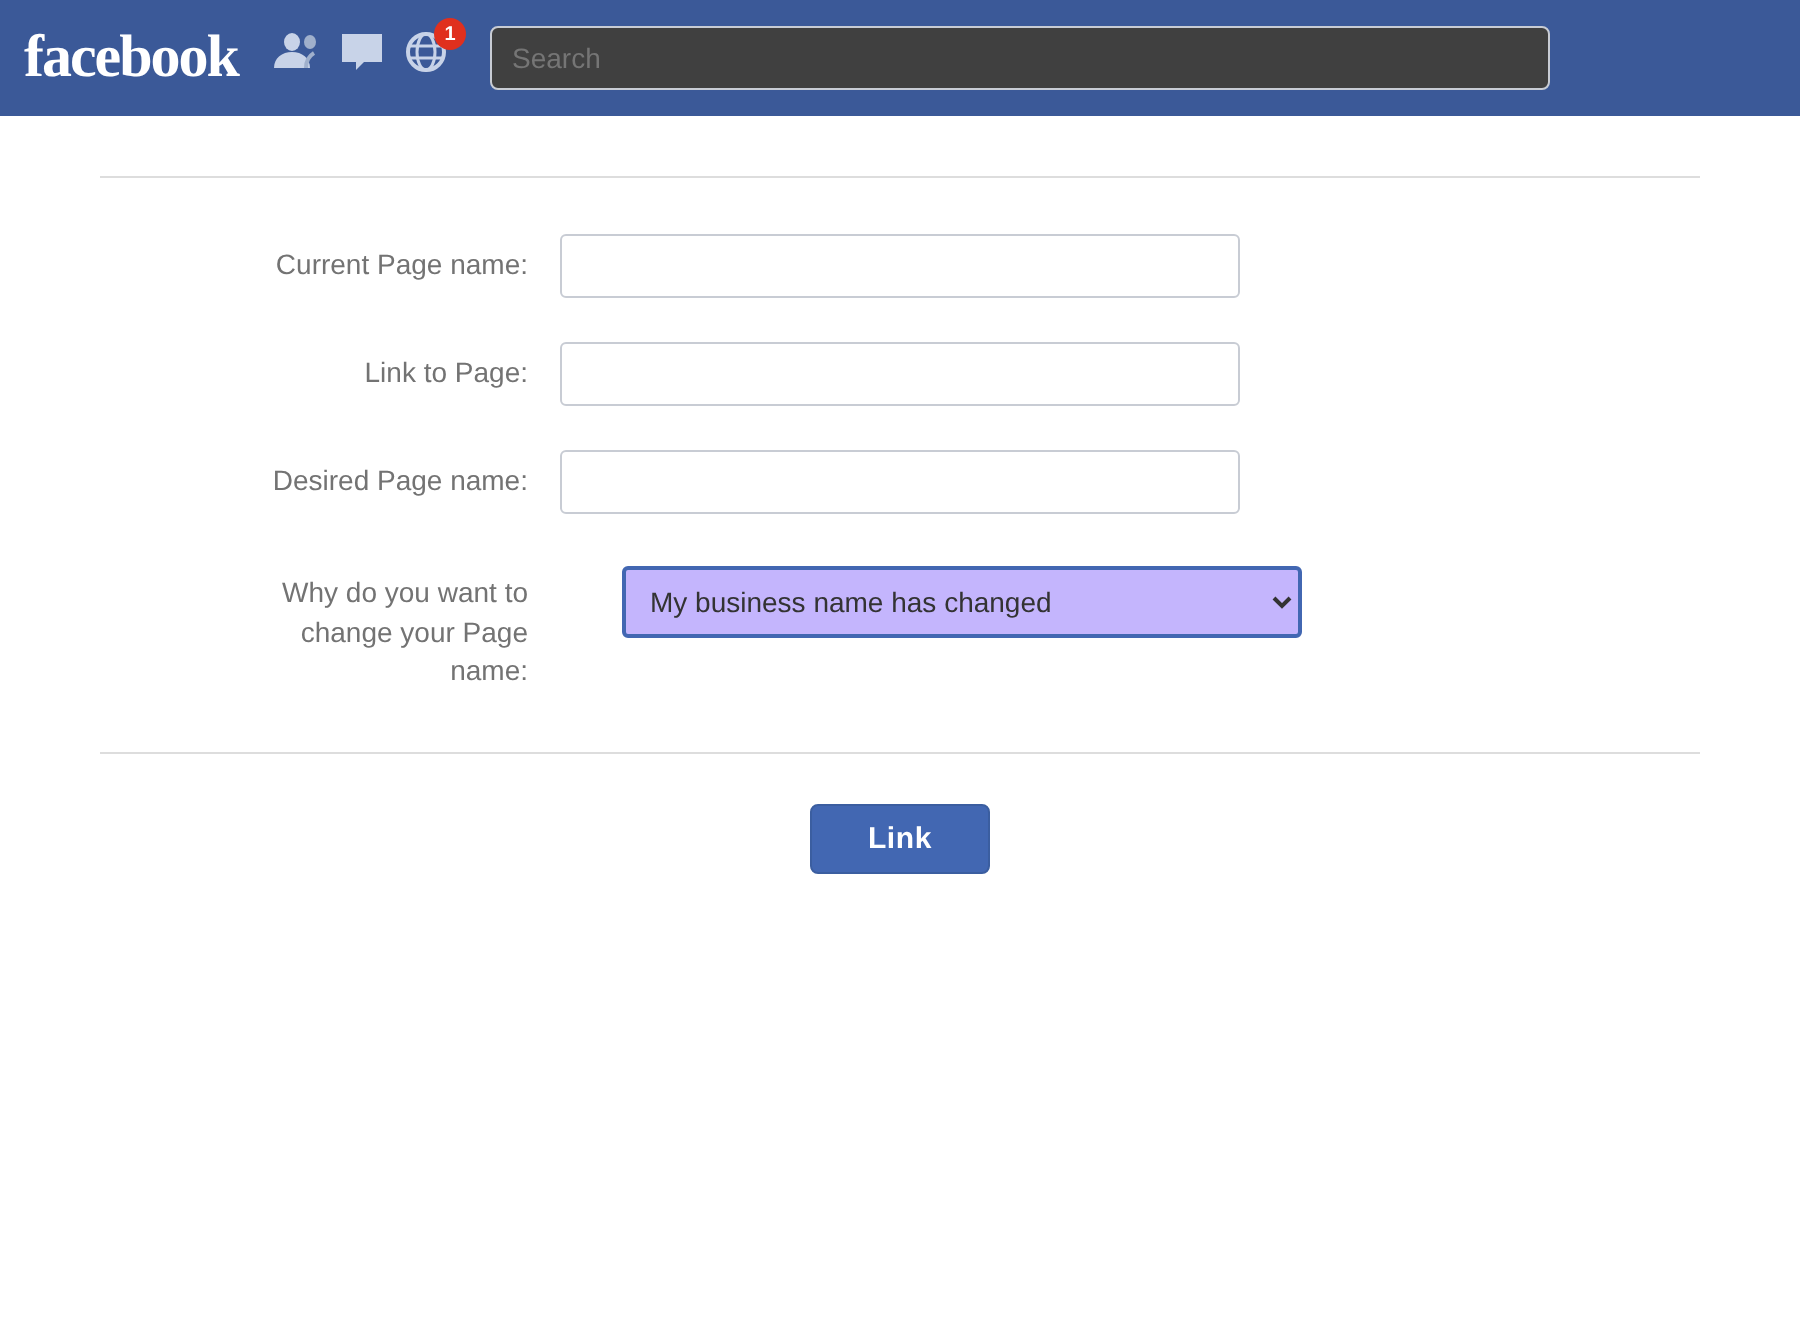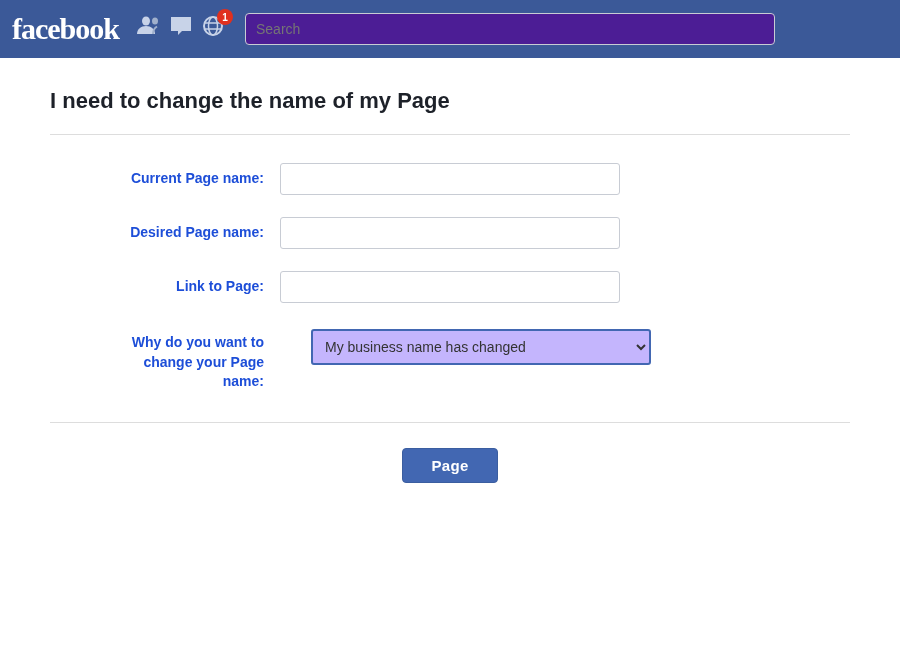--- a/index.html
+++ b/index.html
@@ -65,21 +65,21 @@
       align-items: center;
       justify-content: center;
     }
 
     .search-box {
       flex: 1;
       max-width: 530px;
       height: 32px;
       border: 1px solid #c8ccd4;
       border-radius: 4px;
-      background: #4c1d95;
+      background: #404040;
       padding: 0 10px;
       font-size: 14px;
       color: #999;
       outline: none;
     }
 
     
     .main-content {
       width: 100%;
       background: #fff;
@@ -107,22 +107,22 @@
       max-width: 720px;
     }
 
     .form-row {
       display: flex;
       align-items: center;
     }
 
     .form-label {
       font-size: 14px;
-      font-weight: bold;
-      color: #1d4ed8;
+      font-weight: normal;
+      color: #737373;
       width: 230px;
       text-align: right;
       padding-right: 16px;
       flex-shrink: 0;
       line-height: 1.4;
     }
 
     .form-input {
       width: 340px;
       height: 32px;
@@ -217,54 +217,53 @@
       </svg>
       <span class="badge">1</span>
     </span>
   </div>
 
   <input type="text" class="search-box" placeholder="Search" style="">
 </nav>
 
 <div class="main-content">
 
-  <h1 class="page-title">I need to change the name of my Page</h1>
 
   <hr class="divider">
 
   <div class="form-container">
 
     <div class="form-row">
       <label class="form-label">Current Page name:</label>
       <input type="text" class="form-input" placeholder="" style="">
     </div>
 
     <div class="form-row">
+      <label class="form-label">Link to Page:</label>
+      <input type="text" class="form-input" placeholder="" style="">
+    </div>
+
+    <div class="form-row">
       <label class="form-label">Desired Page name:</label>
-      <input type="text" class="form-input" placeholder="" style="">
-    </div>
-
-    <div class="form-row">
-      <label class="form-label">Link to Page:</label>
       <input type="text" class="form-input" placeholder="" style="">
     </div>
 
     <div class="form-row reason-label">
       <label class="form-label" style="white-space: pre-line; text-align: right;">Why do you want to
 change your Page
 name:</label>
       <select class="form-select">
         <option>My business name has changed</option>
         <option>I made a spelling mistake</option>
         <option>I want to rebrand my page</option>
         <option>Other</option>
       </select>
     </div>
 
   </div>
 
   <hr class="bottom-divider">
 
   <div class="send-btn-row">
-    <button class="send-button">Page</button>
+    <button class="send-button">Link</button>
   </div>
 
 </div>
 
 </body></html>

